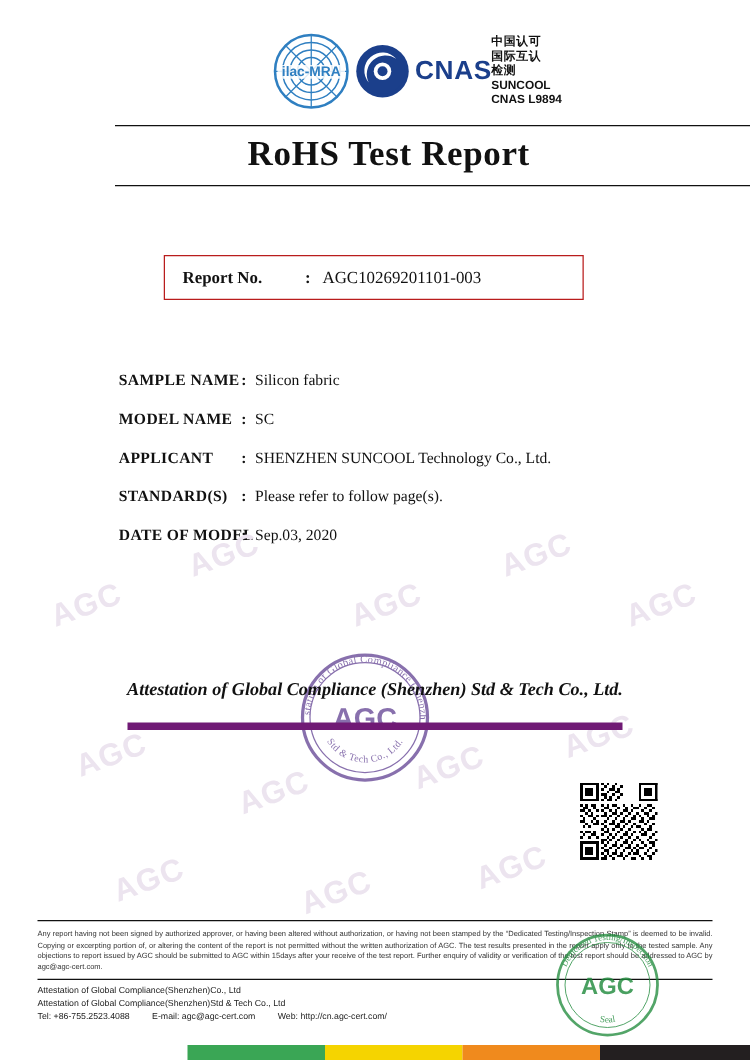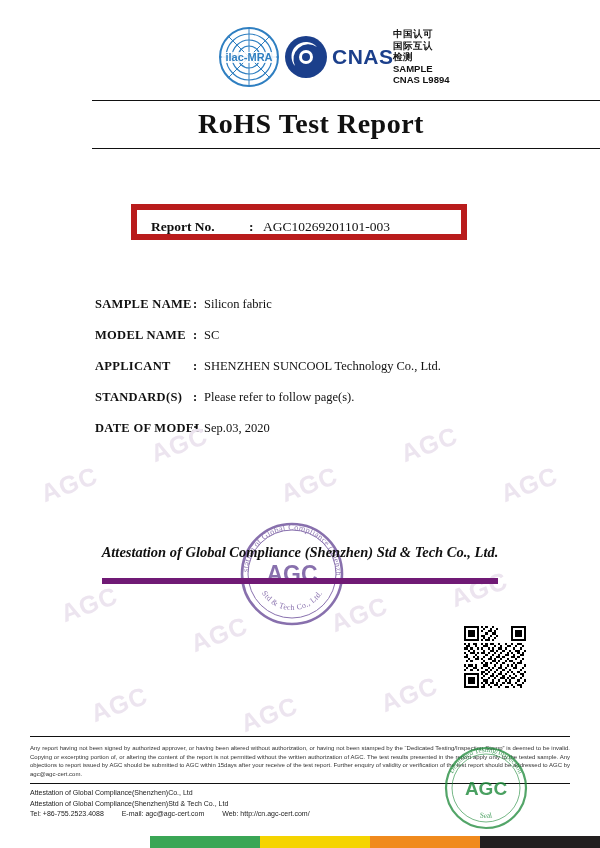--- a/index.html
+++ b/index.html
@@ -122,21 +122,21 @@
     padding-left: 13px;
   }
 
   
   .report-box {
     position: absolute;
     left: 131px;
     top: 204px;
     width: 336px;
     height: 36px;
-    border: 6px solid #b91c1c;
+    border: 1px solid #b91c1c;
     box-sizing: border-box;
   }
   .report-box .lbl {
     position: absolute;
     left: 14px;
     top: 9px;
     font-size: 13.5px;
     font-weight: bold;
   }
   .report-box .colon {
@@ -327,21 +327,21 @@
         <circle cx="23" cy="23" r="7" fill="#ffffff"></circle>
         <circle cx="23" cy="23" r="4" fill="#1b3f8b"></circle>
       </svg>
       <div class="cnas-text">CNAS</div>
     </div>
 
     <div class="cnas-right">
       <div class="cn">中国认可</div>
       <div class="cn">国际互认</div>
       <div class="cn">检测</div>
-      <div>SAMPLE</div>
+      <div>SUNCOOL</div>
       <div>CNAS L9894</div>
     </div>
   </div>
 
   <div class="title-rules rule rule-top" style="top:100px;"></div>
   <div class="doc-title">RoHS Test Report</div>
   <div class="title-rules rule" style="top:148px;"></div>
 
   <div class="report-box">
     <div class="lbl">Report No.</div>

